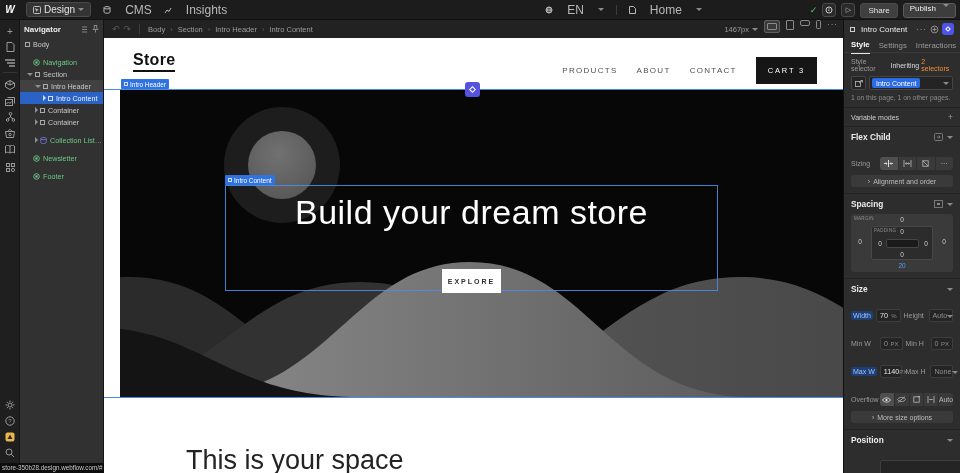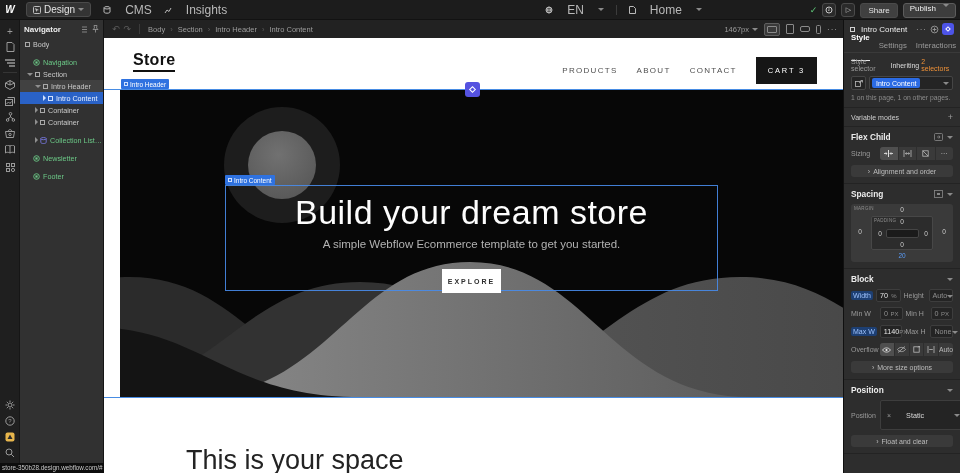--- a/index.html
+++ b/index.html
@@ -45,21 +45,21 @@
   
   #statusbar { left:0; top:463px; width:104px; height:10px; background:#0d0d0d; color:#c9c9c9; font-size:6.3px; line-height:10px; padding-left:2px; white-space:nowrap; overflow:hidden; }
 
   
   #canvas { left:104px; top:20px; width:739px; height:453px; background:#fff; }
   #crumbbar { left:0; top:0; width:739px; height:18px; background:#222; display:flex; align-items:center; position:absolute; }
   .cb-undo { color:#5c5c5c; font-size:9px; margin-left:8px; }
   .cb-div { width:1px; height:10px; background:#3a3a3a; margin:0 8px; }
   .crumb { color:#9c9c9c; font-size:7.5px; }
   .crumb-sep { color:#5d5d5d; font-size:7.5px; margin:0 5px; }
-  .cb-right { position:absolute; right:5px; top:0; height:18px; display:flex; align-items:center; gap:6px; }
+  .cb-right { position:absolute; right:5px; top:0; height:18px; display:flex; gap:6px; }
   .cb-width { color:#9c9c9c; font-size:7.5px; display:flex; align-items:center; gap:3px; }
   .dev { border:1px solid #8a8a8a; border-radius:1px; }
   .dev-wrap { width:16px; height:13px; border:1px solid #5f5f5f; background:#3a3a3a; border-radius:2px; display:flex; align-items:center; justify-content:center; }
 
   #page { left:0; top:18px; width:739px; height:435px; background:#fff; overflow:hidden; position:absolute; }
   .store-logo { position:absolute; left:29px; top:13px; font-size:16px; font-weight:bold; color:#111; letter-spacing:.3px; border-bottom:2.5px solid #111; padding-bottom:1px; }
   .site-nav { position:absolute; right:26px; top:0; height:65px; display:flex; align-items:center; gap:19px; }
   .site-link { font-size:8px; letter-spacing:1.3px; color:#4f4f4f; }
   .cart-btn { background:#161616; color:#fff; font-size:7.5px; letter-spacing:1.8px; padding:9px 12px; }
 
@@ -82,37 +82,37 @@
 
   
   #rpanel { left:843px; top:20px; width:117px; height:453px; background:#2d2d2d; border-left:1px solid #101010; overflow:hidden; }
   .rp-head { height:18px; display:flex; align-items:center; padding:0 6px; gap:3px; color:#ececec; font-size:8px; }
   .rp-head .sp { flex:1; }
   .rp-more { color:#9a9a9a; font-size:8px; letter-spacing:1px; }
   .rp-blue { width:12px; height:12px; background:#4d54e8; border-radius:3px; display:flex; align-items:center; justify-content:center; }
   .rp-blue .dia { width:4px; height:4px; border:1px solid #fff; transform:rotate(45deg); }
   .tabs { display:flex; gap:9px; padding:0 7px; height:15px; align-items:center; border-bottom:1px solid #3a3a3a; }
   .tab { font-size:7.8px; color:#9a9a9a; }
-  .tab.on { color:#fff; font-weight:bold; border-bottom:1.5px solid #e8e8e8; padding-bottom:18px; margin-bottom:-3.5px; }
+  .tab.on { color:#fff; font-weight:bold; border-bottom:1.5px solid #e8e8e8; padding-bottom:4px; margin-bottom:-3.5px; }
   .sec { padding:5px 7px 6px; border-bottom:1px solid #232323; position:relative; }
   .sec-h { display:flex; align-items:center; font-size:8.3px; font-weight:bold; color:#ededed; }
   .sec-h .sp { flex:1; }
   .mini-lbl { font-size:7px; color:#9a9a9a; }
   .or { color:#ef9137; }
   .inh { color:#dcdcdc; }
   .sel-row { display:flex; gap:3px; margin-top:4px; align-items:center; }
   .sel-iconbox { width:15px; height:14px; border:1px solid #454545; background:#242424; border-radius:2px; display:flex; align-items:center; justify-content:center; }
   .sel-field { flex:1; height:14px; border:1px solid #454545; background:#242424; border-radius:2px; display:flex; align-items:center; padding:0 3px 0 2px; }
   .sel-pill { background:#2b6be4; color:#fff; font-size:7px; padding:1.5px 4px; border-radius:2px; white-space:nowrap; }
   .sel-field .sp { flex:1; }
   .usage { font-size:6.8px; color:#8b8b8b; margin-top:4px; }
   .vm-row { display:flex; align-items:center; padding:4px 7px; border-bottom:1px solid #232323; }
   .vm-row .sp { flex:1; }
   .plus { color:#9a9a9a; font-size:9px; }
-  .frow { display:flex; align-items:center; margin-top:5px; gap:3px; }
+  .frow { display:flex; align-items:center; margin-top:15px; gap:3px; }
   .flbl { font-size:7px; color:#9a9a9a; width:26px; flex:none; }
   .flbl.blue { background:#1d3f73; color:#9dc1fb; border-radius:2px; padding:1px 2px; width:auto; min-width:22px; text-align:left; }
   .seg { flex:1; display:flex; background:#3a3a3a; border-radius:3px; overflow:hidden; height:13px; }
   .seg .c { flex:1; display:flex; align-items:center; justify-content:center; color:#b9b9b9; font-size:6.8px; border-right:1px solid #2e2e2e; }
   .seg .c:last-child { border-right:none; }
   .seg .c.on { background:#4f4f4f; color:#fff; }
   .seg .c.dark-on { background:#191919; color:#fff; }
   .wide-btn { margin-top:5px; height:12px; background:#3a3a3a; border-radius:3px; color:#bdbdbd; font-size:7px; display:flex; align-items:center; justify-content:center; gap:3px; }
   .inp { background:#242424; border:1px solid #3d3d3d; border-radius:2px; height:13px; display:flex; align-items:center; padding:0 3px; font-size:7.2px; color:#e6e6e6; flex:1; min-width:0; }
   .inp .u { margin-left:auto; color:#8a8a8a; font-size:6px; }
@@ -429,21 +429,20 @@
         </svg>
       </div>
 
       <div class="seltag" style="left:121px; top:137px;">
         <span class="sq"></span>
         <span>Intro Content</span>
       </div>
       <div class="content-box"></div>
 
       <div class="hero-h1">Build your dream store</div>
-      <div class="hero-sub">A simple Webflow Ecommerce template to get you started.</div>
       <div class="explore">EXPLORE</div>
 
       <div class="purple-handle">
           <div class="dia"></div>
         </div>
 
       <div class="selline" style="top:359px;"></div>
 
       <div class="space-h">This is your space</div>
     </div>
@@ -562,21 +561,21 @@
           <span class="v" style="left:8px;top:13px;">0</span>
           <span class="v" style="left:54px;top:13px;">0</span>
           <span class="v" style="left:50%;top:24px;">0</span>
           <div class="spc-core"></div>
         </div>
       </div>
     </div>
 
     <div class="sec">
       <div class="sec-h">
-        <span>Block</span>
+        <span>Size</span>
         <span class="sp"></span>
         <span class="caret"></span>
       </div>
       <div class="frow">
         <span class="flbl blue">Width</span>
         <div class="inp">
             <span>70</span>
             <span class="u">%</span>
           </div>
         <span class="flbl" style="width:22px;">Height</span>

